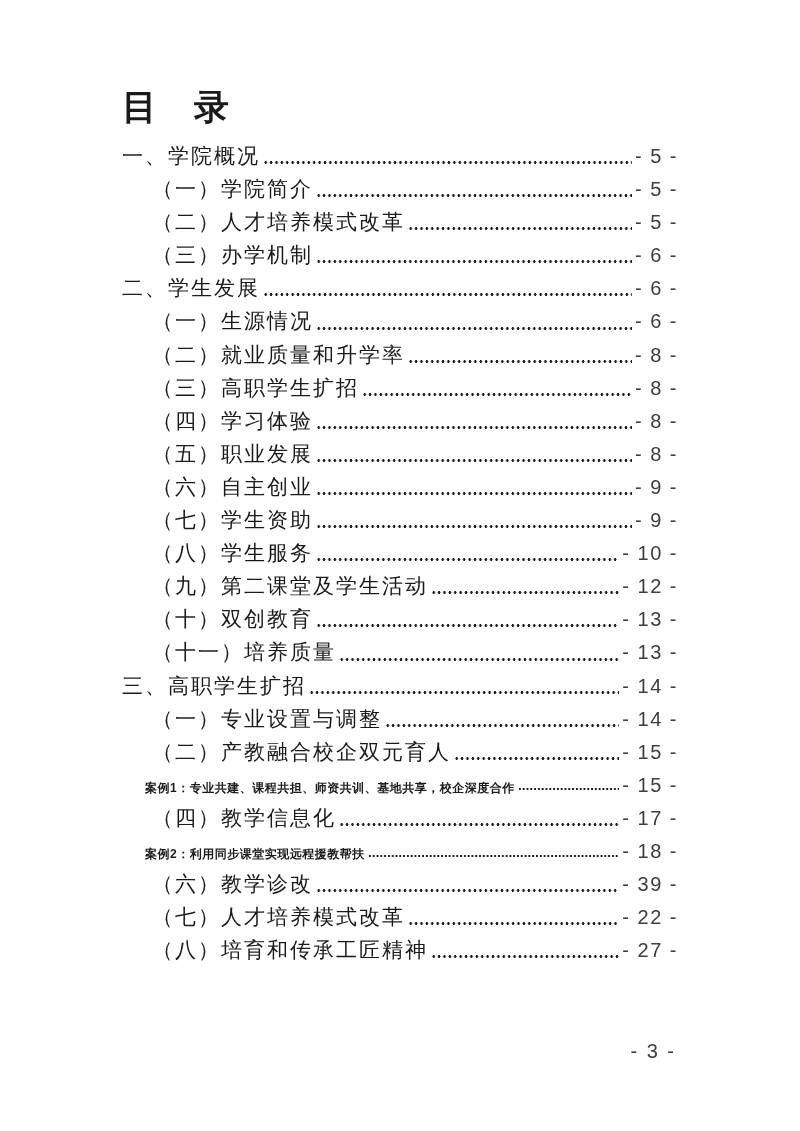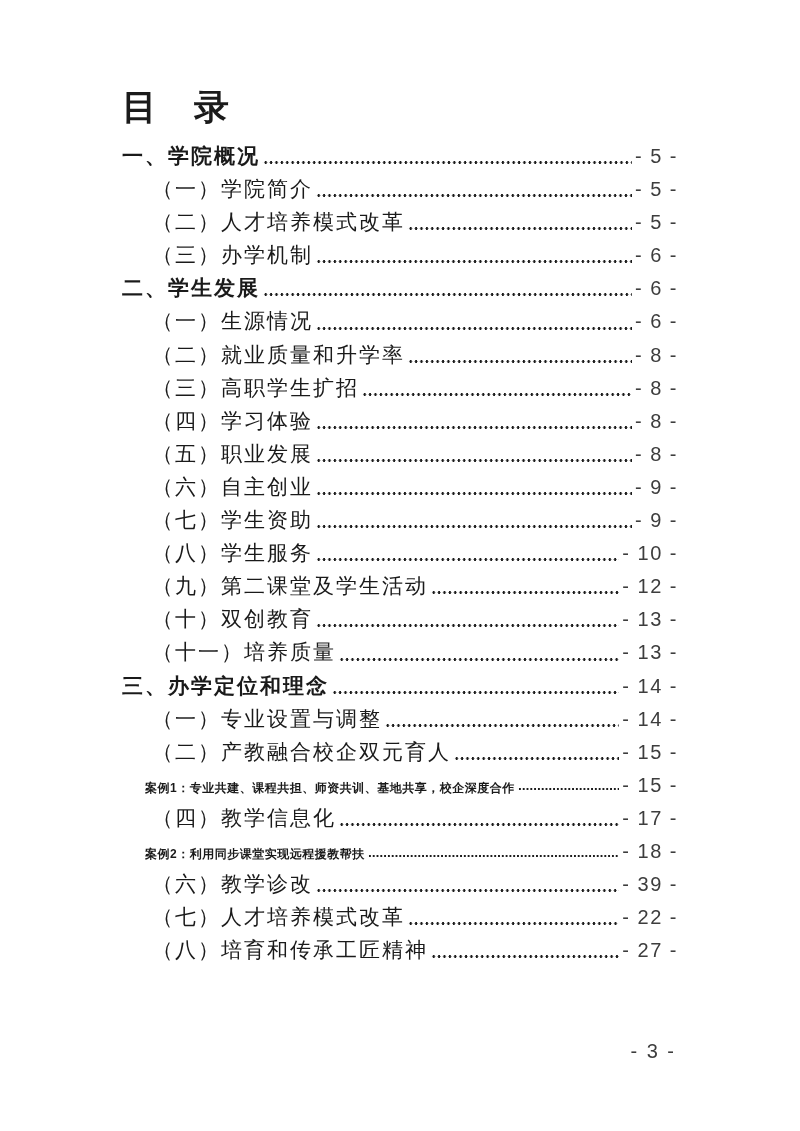--- a/index.html
+++ b/index.html
@@ -33,21 +33,21 @@
     align-items: baseline;
     height: 33.1px;
     line-height: 33.1px;
     overflow: hidden;
   }
   .toc-label {
     white-space: nowrap;
     font-size: 21px;
     letter-spacing: 2px;
   }
-  .level-1 .toc-label { font-weight: bold; }
+  .level-1 .toc-label { font-weight: normal; }
   .level-2 { padding-left: 30px; }
   .level-3 { padding-left: 23px; }
   .level-3 .toc-label {
     font-family: "Liberation Sans", "DejaVu Sans", sans-serif;
     font-weight: bold;
     font-size: 12px;
     letter-spacing: 0.5px;
   }
   .toc-dots {
     flex: 1;
@@ -179,21 +179,21 @@
     <span class="toc-page">- 13 -</span>
   </div>
 
   <div class="toc-row level-2">
     <span class="toc-label">（十一）培养质量</span>
     <span class="toc-dots"></span>
     <span class="toc-page">- 13 -</span>
   </div>
 
   <div class="toc-row level-1">
-    <span class="toc-label">三、办学定位和理念</span>
+    <span class="toc-label">三、高职学生扩招</span>
     <span class="toc-dots"></span>
     <span class="toc-page">- 14 -</span>
   </div>
 
   <div class="toc-row level-2">
     <span class="toc-label">（一）专业设置与调整</span>
     <span class="toc-dots"></span>
     <span class="toc-page">- 14 -</span>
   </div>
 

